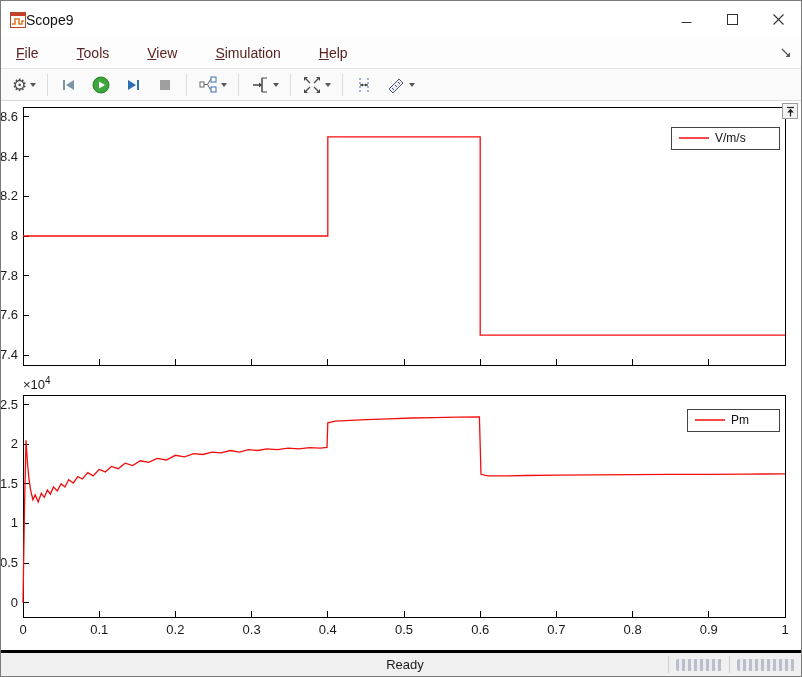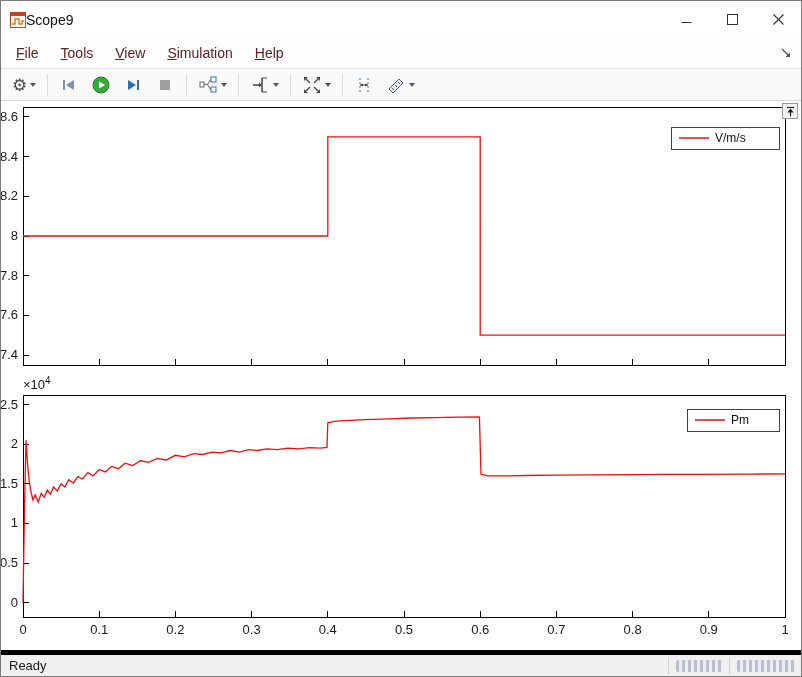--- a/index.html
+++ b/index.html
@@ -17,21 +17,21 @@
     background:#ffffff; display:flex; align-items:center;
   }
   .titlebar .appicon { margin-left:9px; width:16px; height:16px; display:flex; }
   .titlebar .title { font-size:14px; color:#111; }
   .win-controls { position:absolute; right:0; top:0; height:37px; display:flex; }
   .win-btn { width:46px; height:37px; display:flex; align-items:center; justify-content:center; }
 
   
   .menubar {
     position:absolute; left:0; top:37px; right:0; height:30px;
-    background:#fdfdfd; display:flex; align-items:center; padding-left:4px;
+    background:#fdfdfd; display:flex; align-items:center; padding-left:4px;gap:16px;
   }
   .menu-item { padding:4px 11px; font-size:14px; color:#5a2222; cursor:default; }
   .menu-item .accel { text-decoration:underline; }
   .dock-icon { position:absolute; right:8px; top:8px; width:14px; height:14px; }
 
   
   .toolbar {
     position:absolute; left:0; top:67px; right:0; height:33px;
     background:#fafafa; border-top:1px solid #e3e3e3; border-bottom:1px solid #d8d8d8;
     display:flex; align-items:center; padding-left:5px;
@@ -47,22 +47,22 @@
   }
   #charts-svg text { font-family:"Liberation Sans", sans-serif; }
   .expand-box {
     position:absolute; right:3px; top:2px; width:16px; height:16px;
     background:#f2f2f2; border:1px solid #9a9a9a; display:flex; align-items:center; justify-content:center;
   }
 
   
   .statusbar {
     position:absolute; left:0; bottom:0; right:0; height:26px;
-    background:#f0f0f0; border-top:5px solid #000000;
-    display:flex; align-items:center; font-size:13px; color:#1a1a1a;
+    background:#f0f0f0; border-top:3px solid #000000;
+    display:flex; align-items:center; font-size:13px; color:#1a1a1a;justify-content:center;
   }
   .statusbar .left { padding-left:8px; }
   .status-right { position:absolute; right:6px; display:flex; align-items:center; gap:7px; height:100%; }
   .ssep { width:1px; height:17px; background:#cfcfcf; }
   .smudge { height:12px; border-radius:2px; opacity:.75; filter:blur(0.6px);
     background:repeating-linear-gradient(90deg,#a9afbc 0 3px,#e9ebef 3px 6px); }
 </style>
 </head>
 <body>
 

